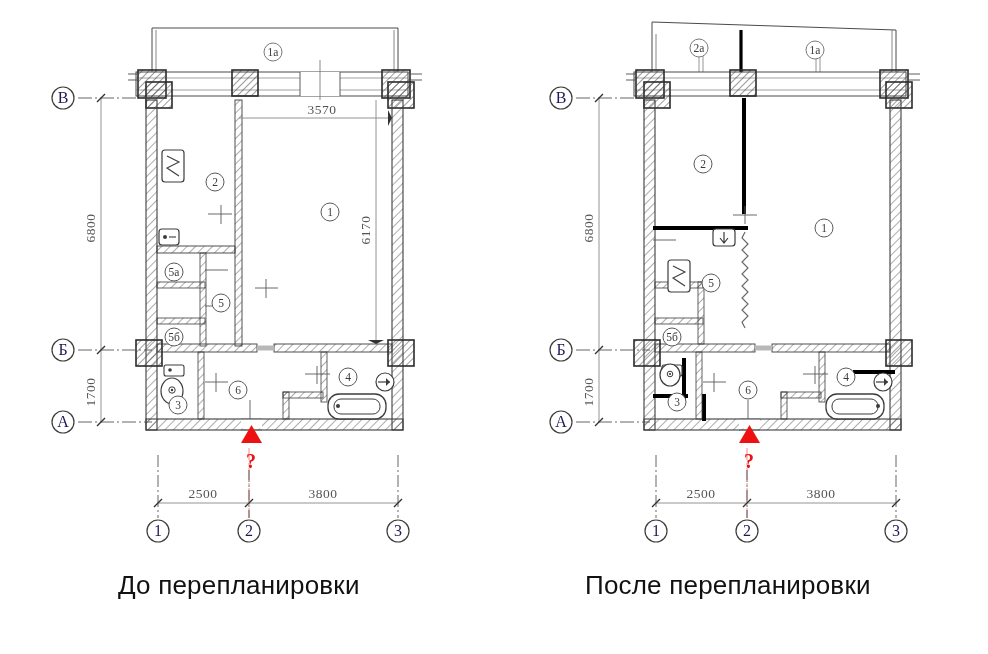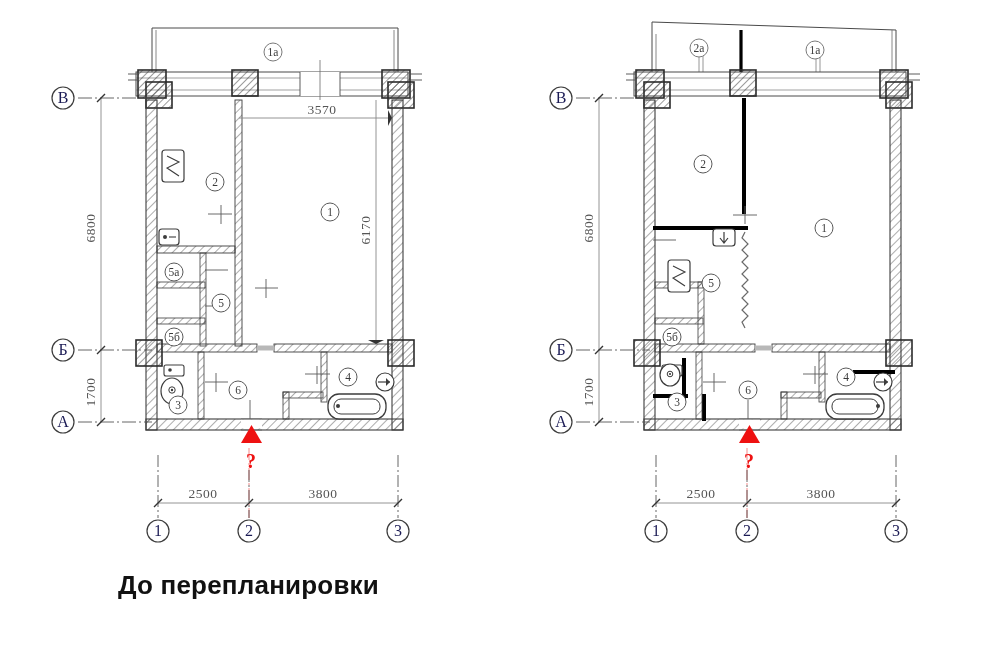--- a/index.html
+++ b/index.html
@@ -17,21 +17,21 @@
   }
   #stage {
     position: absolute;
     left: 0; top: 0;
     width: 988px;
     height: 654px;
   }
   .plan-caption {
     position: absolute;
     font-family: "Liberation Sans", "DejaVu Sans", sans-serif;
-    font-weight: 700;
+    font-weight: 400;
     font-size: 26px;
     color: #111111;
     white-space: nowrap;
     letter-spacing: 0.2px;
   }
   #caption-before { left: 118px; top: 570px; }
   #caption-after  { left: 585px; top: 570px; }
   svg { display: block; }
   text { font-family: "Liberation Serif", "DejaVu Serif", serif; fill: #4a4a4a; }
   .dimtext { font-size: 13.5px; fill: #555555; letter-spacing: 0.5px; }
@@ -394,14 +394,15 @@
       </g>
 
       <g>
         <path d="M739,443 L760,443 L749.5,425 Z" fill="#ee1111"></path>
         <text class="qmark" x="744" y="468">?</text>
       </g>
     </g>
   </svg>
 
   <div class="plan-caption" id="caption-before">До перепланировки</div>
+  <div class="plan-caption" id="caption-after">После перепланировки</div>
 
 </div>
 
 </body></html>

